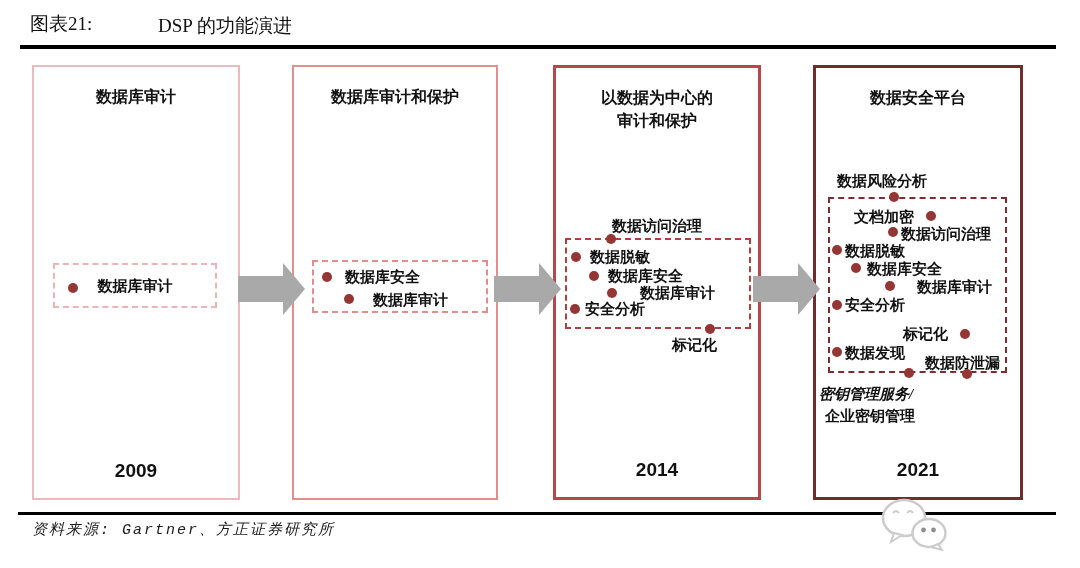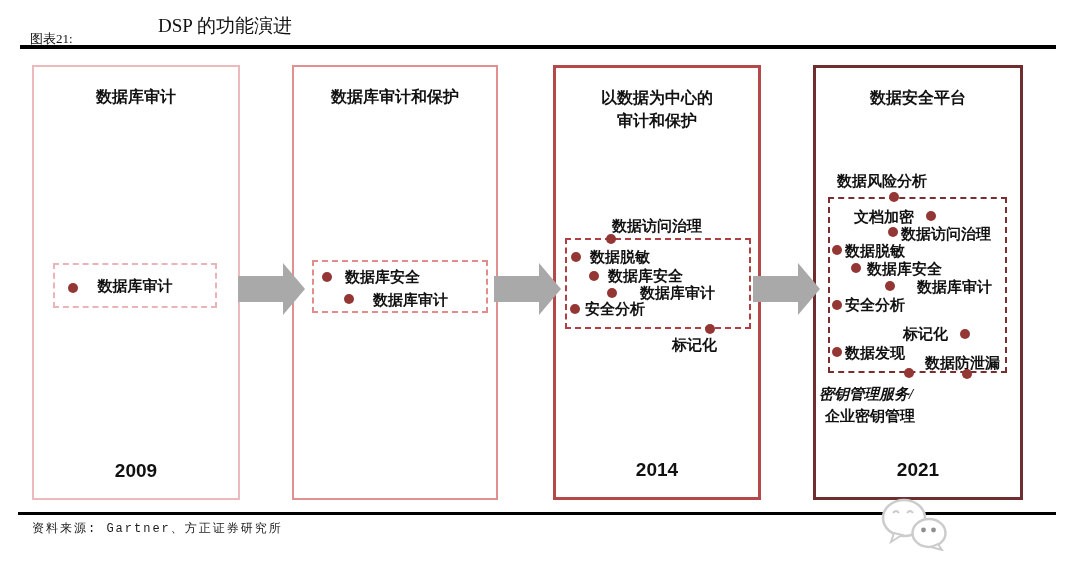--- a/index.html
+++ b/index.html
@@ -1,20 +1,20 @@
 <!DOCTYPE html>
 <html><head>
 <meta charset="utf-8">
 <style>
   html,body { margin:0; padding:0; background:#fff; }
   .canvas { position:relative; width:1080px; height:568px; background:#fff; overflow:hidden;
             font-family:"Liberation Serif", serif; color:#111; }
 
   
-  .fig-label { position:absolute; left:30px; top:30px; font-size:13px; }
+  .fig-label { position:absolute; left:30px; top:11px; font-size:19px; }
   .fig-title { position:absolute; left:158px; top:13px; font-size:19px; }
   .rule-top { position:absolute; left:20px; top:45px; width:1036px; height:4px; background:#000; }
 
   
   .stage { position:absolute; top:65px; height:435px; box-sizing:border-box; background:#fff; }
   #stage1 { left:32px;  width:208px; border:2px solid #ecb9bd; }
   #stage2 { left:292px; width:206px; border:2px solid #e2908f; }
   #stage3 { left:553px; width:208px; border:3px solid #b3494b; }
   #stage4 { left:813px; width:210px; border:3px solid #6f2d2e; }
 
@@ -65,21 +65,21 @@
   .s4-bbot2 { left:146px; top:301px; }
   .s4-below1 { left:3px; top:317px;font-style:italic; }
   .s4-below2 { left:9px; top:339px; }
 
   
   .arrow { position:absolute; top:263px; width:67px; height:52px; }
   #arrow1 { left:238px; } #arrow2 { left:494px; } #arrow3 { left:753px; }
 
   
   .rule-bottom { position:absolute; left:18px; top:512px; width:1038px; height:3px; background:#000; }
-  .source { position:absolute; left:32px; top:520px; font-size:12px; 
+  .source { position:absolute; left:32px; top:520px; font-size:15px; font-style:italic;
             letter-spacing:2px; font-family:"Liberation Mono", monospace; color:#1c1c1c; }
   .wechat { position:absolute; left:880px; top:497px; width:72px; height:54px; }
   .wm-text { position:absolute; left:953px; top:503px; font-size:29px; font-weight:bold;
              letter-spacing:3px; color:#dedede; -webkit-text-stroke:1px #b9b9b9; white-space:nowrap; }
 </style>
 </head>
 <body>
 
 <div class="canvas">
 

